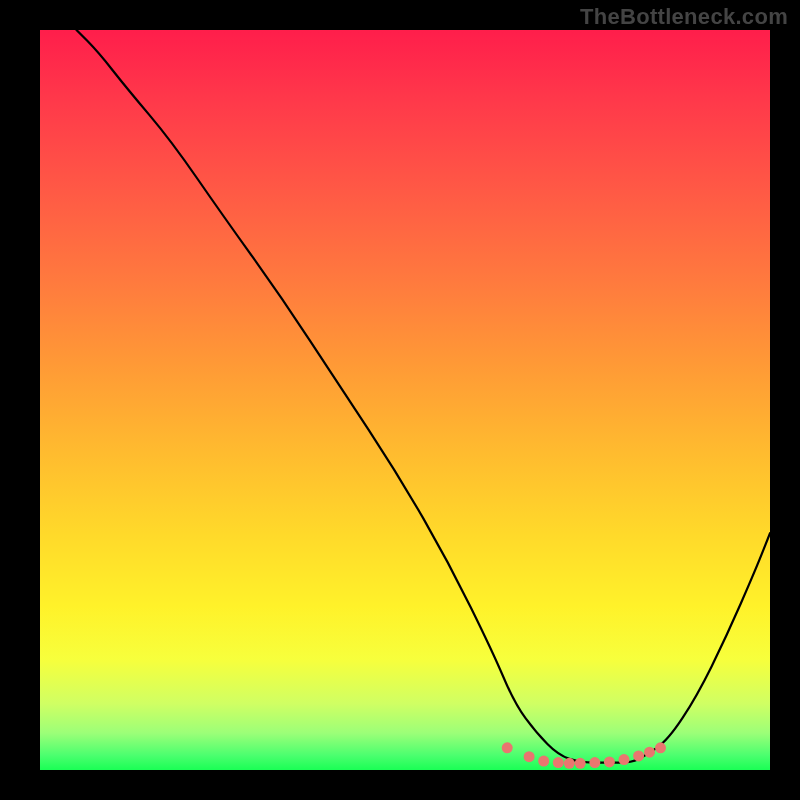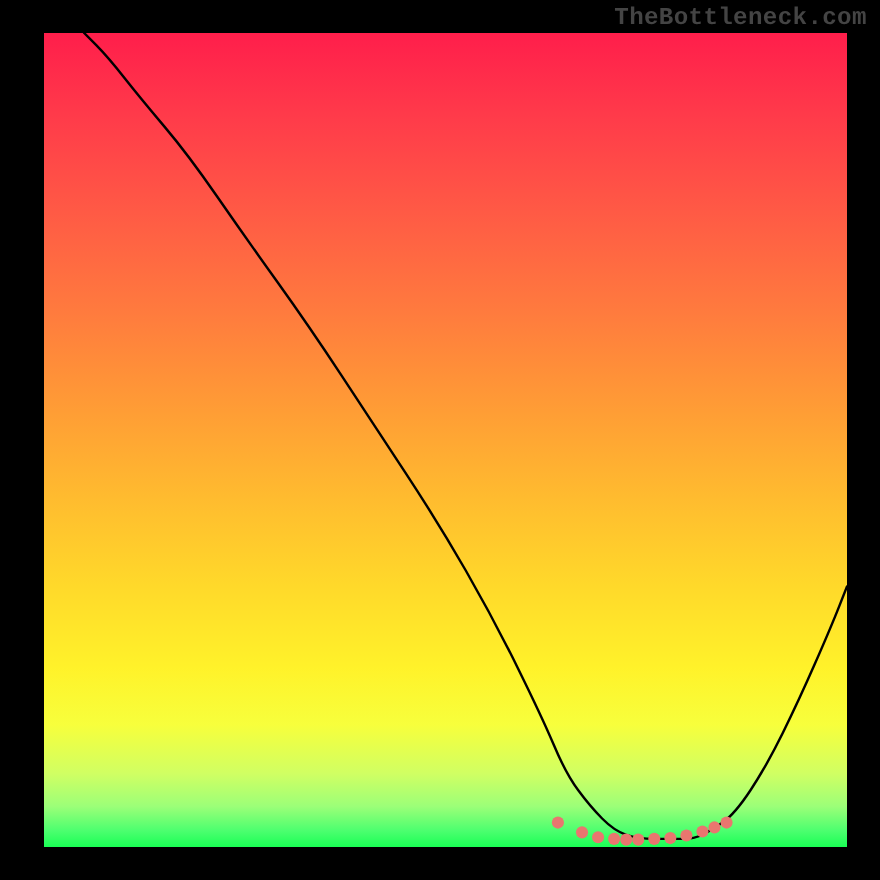--- a/index.html
+++ b/index.html
@@ -19,21 +19,20 @@
   }
   .watermark {
     position: absolute;
     top: 4px;
     right: 12px;
     color: #444;
     font-size: 22px;
     font-weight: 600;
     letter-spacing: 0.3px;
     z-index: 50;
-    font-family: Liberation Mono, monospace;
   }
   .plot {
     position: absolute;
     left: 40px;
     top: 30px;
     width: 730px;
     height: 740px;
   }
   .gradient {
     position: absolute;

